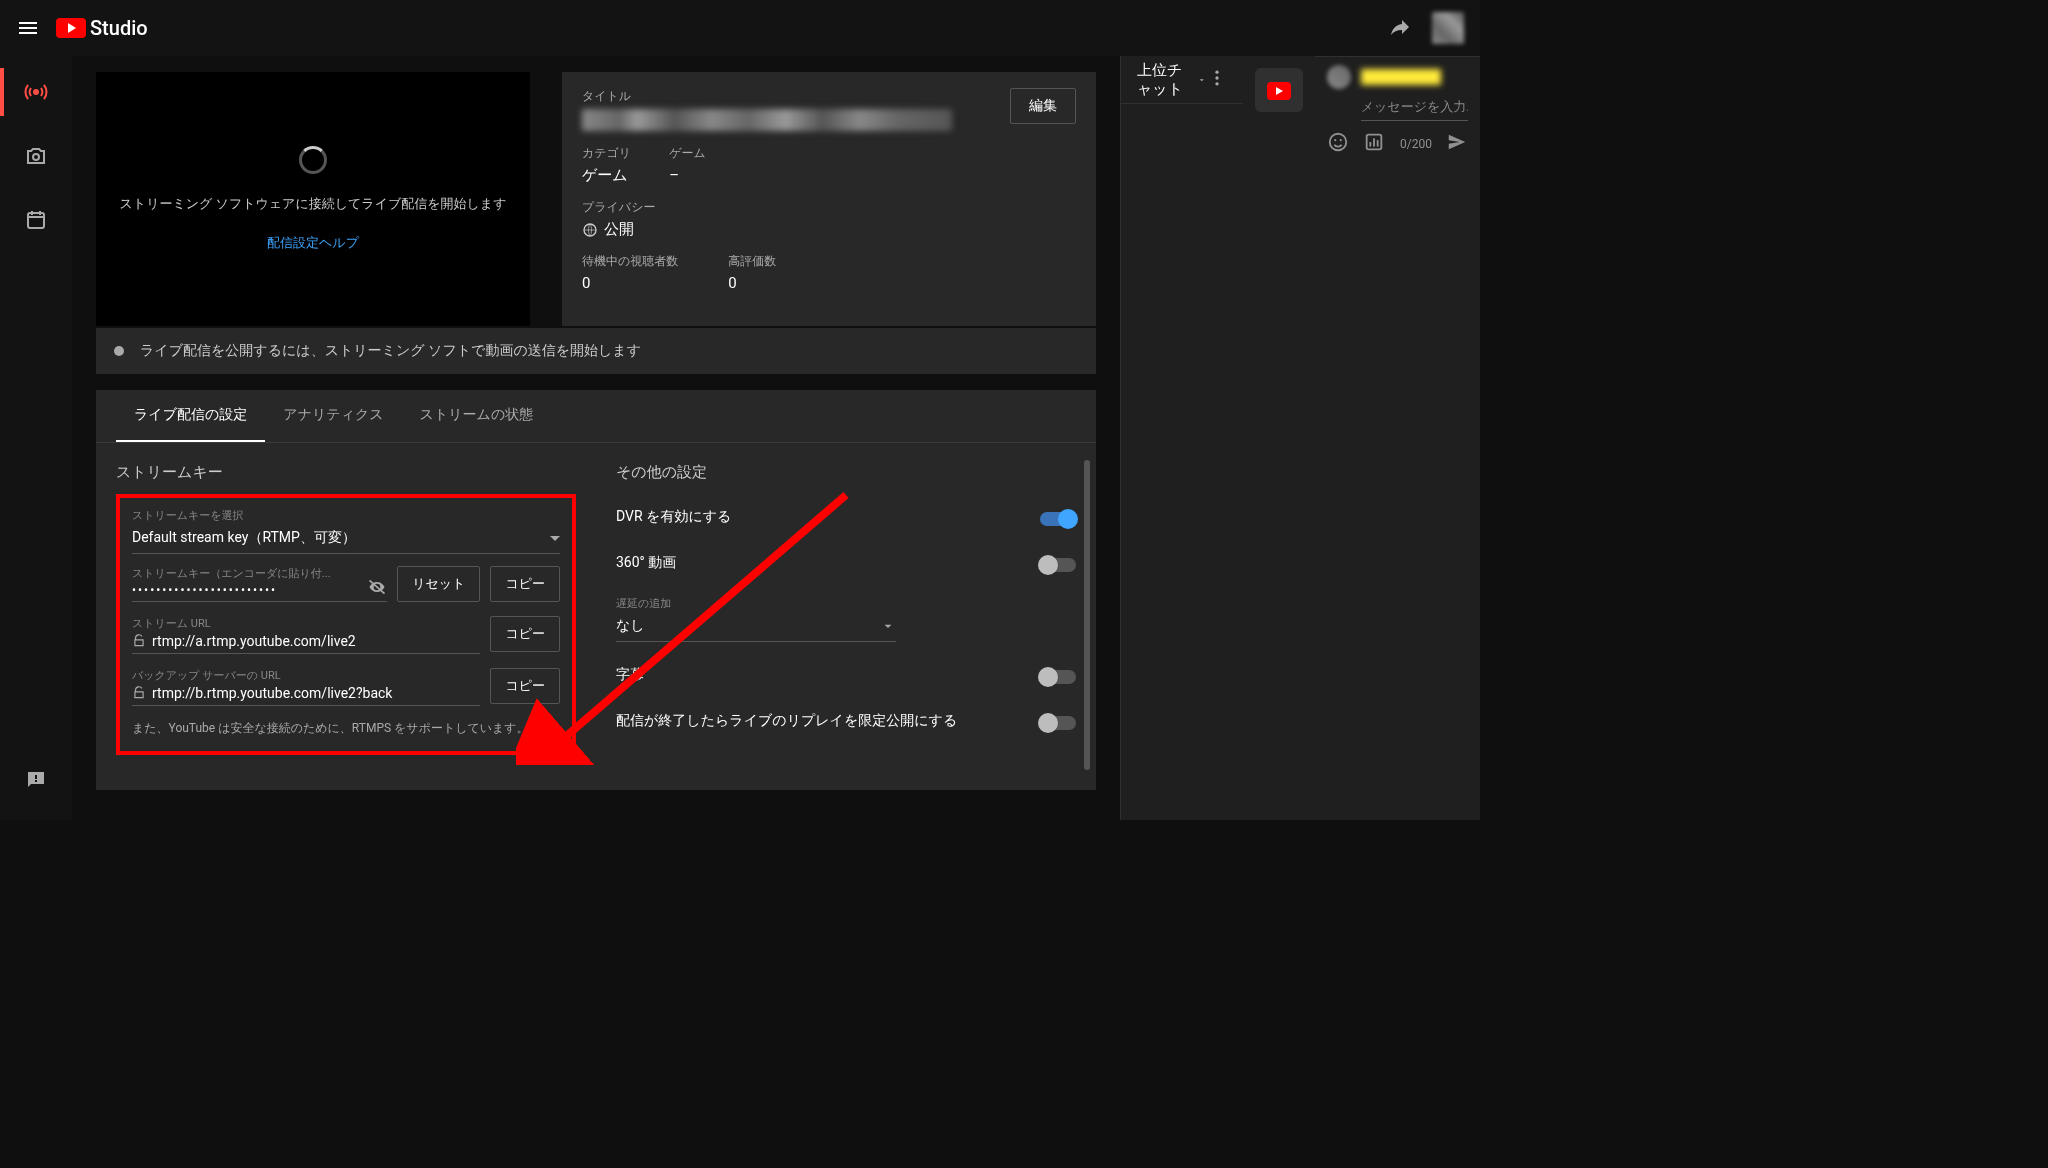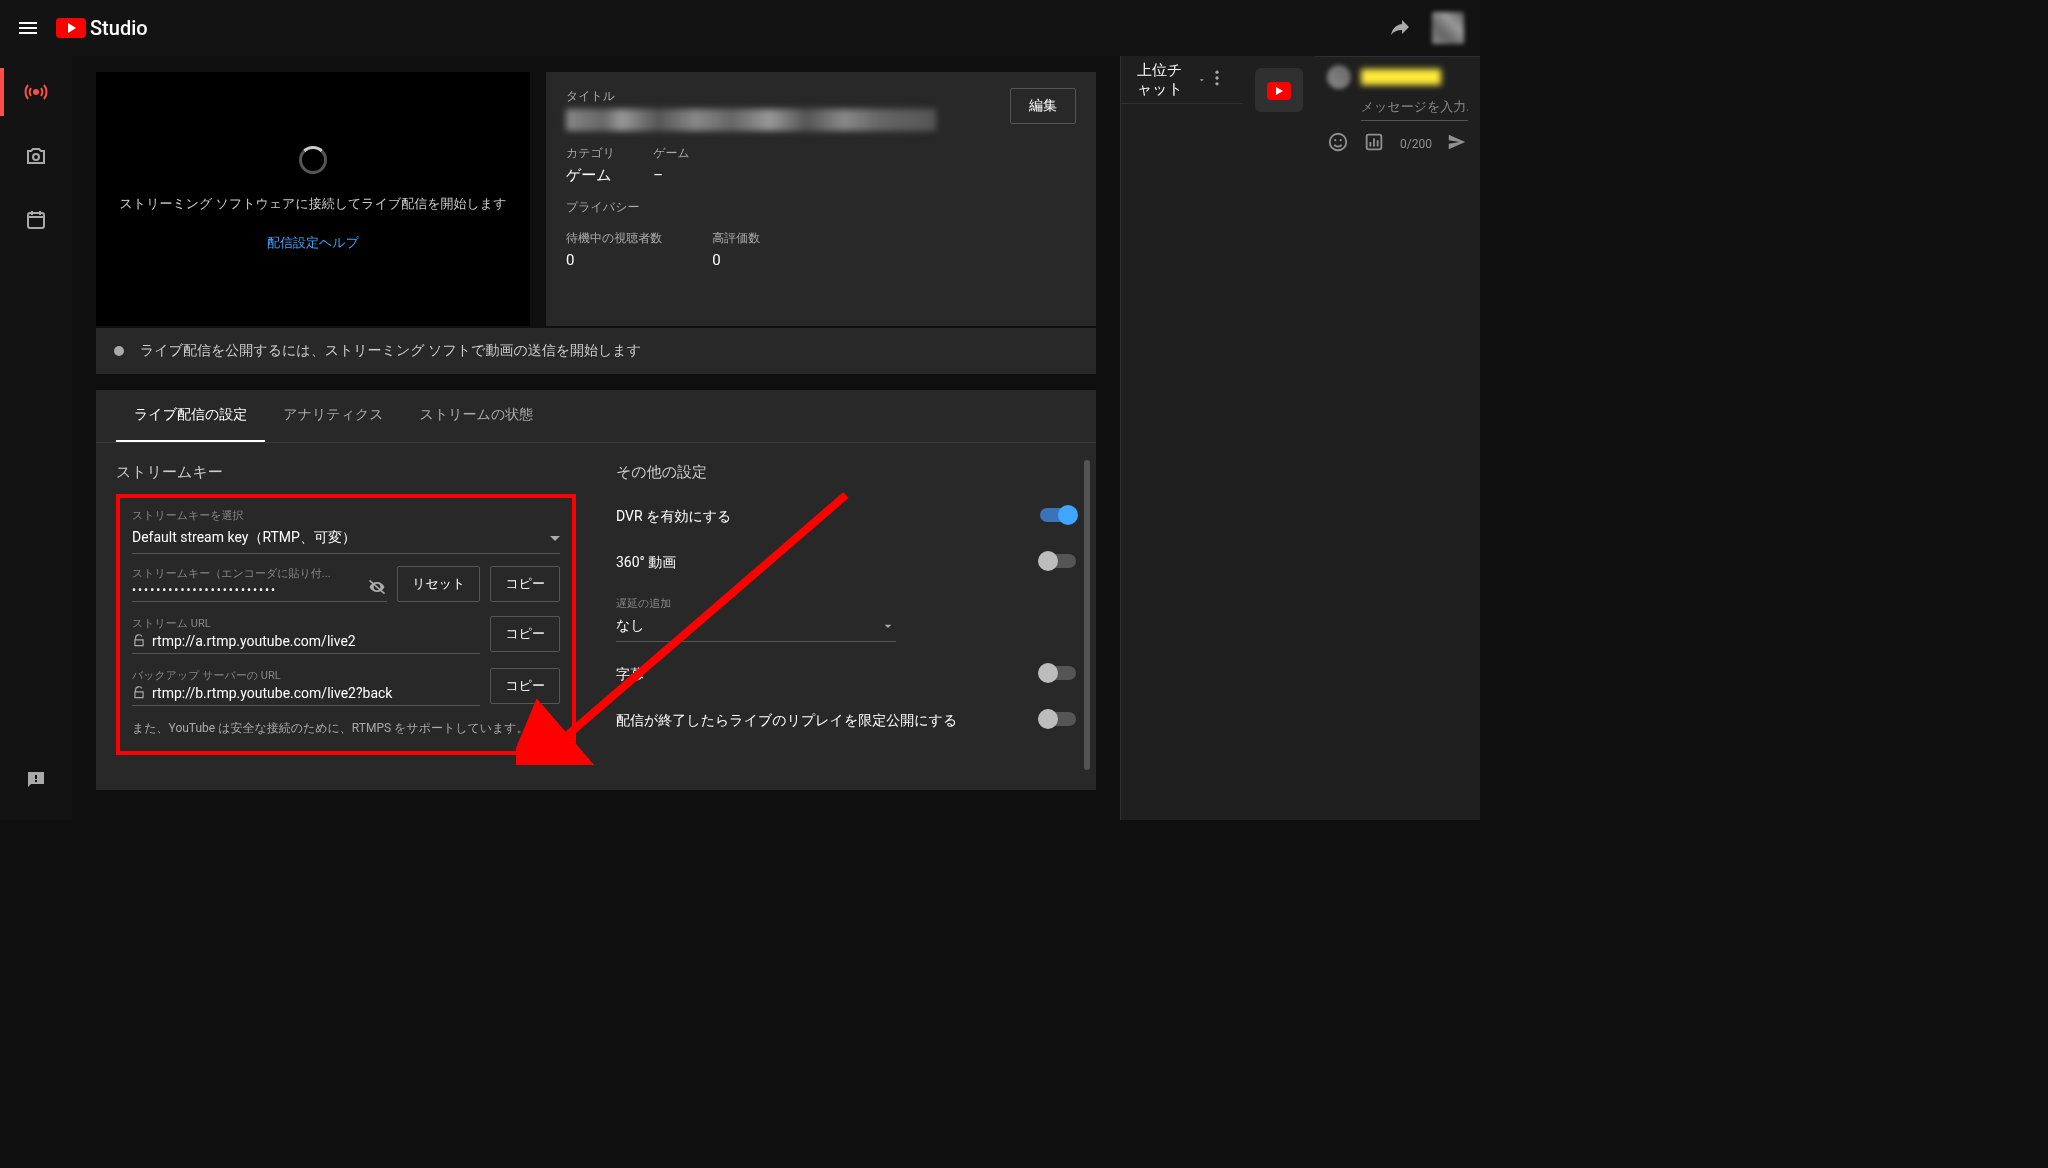--- a/index.html
+++ b/index.html
@@ -21,21 +21,21 @@
 .sidebar svg { width: 24px; height: 24px; fill: #aaa; }
 .sidebar-item.active svg { fill: #ff4e45; }
 .sidebar-bottom { margin-top: auto; margin-bottom: 20px; }
 .main { position: absolute; left: 72px; top: 56px; right: 360px; bottom: 0; padding: 16px 24px 0 24px; overflow: hidden; }
 .top-panels { display: flex; gap: 16px; height: 254px; }
 .preview-panel { width: 434px; background: #000; display: flex; flex-direction: column; align-items: center; justify-content: center; padding: 16px; text-align: center; color: #ccc; }
 .spinner { width: 28px; height: 28px; border: 3px solid #555; border-top-color: #ccc; border-radius: 50%; animation: spin 1s linear infinite; margin-bottom: 20px; }
 @keyframes spin { to { transform: rotate(360deg); } }
 .preview-text { font-size: 13px; color: #ccc; margin-bottom: 12px; line-height: 1.5; }
 .preview-link { color: #3ea6ff; font-size: 13px; cursor: pointer; margin-top: 8px; }
-.meta-panel { flex: 1; background: #282828; padding: 16px 20px; position: relative; }
+.meta-panel { flex: 1; background: #282828; padding: 16px 20px; position: relative; margin-left: 16px; }
 .meta-label { font-size: 12px; color: #aaa; margin-bottom: 4px; }
 .meta-title-row { display: flex; align-items: flex-start; }
 .meta-title-val { font-size: 16px; color: #fff; height: 22px; filter: blur(3px); background: linear-gradient(90deg,#888 0%,#666 10%,#999 15%,#555 25%,#888 35%,#666 45%,#999 55%,#555 65%,#888 75%,#666 85%,#555 100%); width: 370px; border-radius: 2px; }
 .edit-btn { margin-left: auto; border: 1px solid #555; background: transparent; color: #fff; padding: 8px 18px; font-size: 14px; cursor: pointer; border-radius: 2px; }
 .meta-row { display: flex; gap: 38px; margin-top: 14px; }
 .meta-col { display: flex; flex-direction: column; }
 .meta-val { font-size: 15px; color: #fff; }
 .privacy-row { display: flex; align-items: center; gap: 6px; }
 .globe { width: 16px; height: 16px; }
 .stats-row { display: flex; gap: 50px; margin-top: 14px; }
@@ -58,21 +58,21 @@
 .key-dots { letter-spacing: 2px; font-size: 12px; color: #fff; }
 .eye-icon { position: absolute; right: 0; bottom: 4px; width: 20px; height: 20px; fill: #aaa; cursor: pointer; }
 .outline-btn { border: 1px solid #555; background: transparent; color: #fff; padding: 8px 14px; font-size: 13px; cursor: pointer; border-radius: 2px; white-space: nowrap; }
 .url-row { display: flex; align-items: flex-start; gap: 10px; margin-bottom: 14px; }
 .url-input { flex: 1; border-bottom: 1px solid #555; padding-bottom: 4px; }
 .url-val { display: flex; align-items: center; gap: 6px; font-size: 14px; color: #fff; }
 .lock-icon { width: 14px; height: 14px; fill: #aaa; }
 .rtmps-note { font-size: 12px; color: #aaa; }
 .rtmps-link { color: #3ea6ff; cursor: pointer; }
 .other-settings { flex: 1; }
-.setting-row { display: flex; align-items: flex-start; justify-content: space-between; padding: 14px 0; }
+.setting-row { display: flex; align-items: flex-end; justify-content: space-between; padding: 14px 0; }
 .setting-label { font-size: 14px; color: #fff; }
 .toggle { width: 36px; height: 14px; background: #555; border-radius: 10px; position: relative; cursor: pointer; }
 .toggle::after { content: ""; position: absolute; width: 20px; height: 20px; background: #bdbdbd; border-radius: 50%; top: -3px; left: -2px; transition: .2s; }
 .toggle.on { background: #3a73b8; }
 .toggle.on::after { background: #3ea6ff; left: 18px; }
 .delay-select { display: flex; align-items: center; justify-content: space-between; border-bottom: 1px solid #555; padding: 4px 0 6px 0; width: 280px; cursor: pointer; }
 .chevron-down { width: 16px; height: 16px; fill: #aaa; }
 .scroll-indicator { position: absolute; right: 6px; top: 70px; width: 6px; height: 310px; background: #555; border-radius: 3px; }
 .arrow-overlay { position: absolute; top: 95px; left: 420px; pointer-events: none; }
 .chat-panel { position: absolute; right: 0; top: 56px; width: 360px; bottom: 0; background: #1f1f1f; display: flex; flex-direction: row; border-left: 1px solid #303030; }
@@ -167,20 +167,27 @@
           <div class="meta-label">カテゴリ</div>
           <div class="meta-val">ゲーム</div>
         </div>
         <div class="meta-col">
           <div class="meta-label">ゲーム</div>
           <div class="meta-val">–</div>
         </div>
       </div>
       <div style="margin-top:14px">
         <div class="meta-label">プライバシー</div>
+        <div class="privacy-row">
+          <svg class="globe" viewBox="0 0 24 24" fill="#ccc">
+              <circle cx="12" cy="12" r="9" fill="none" stroke="#ccc" stroke-width="2"></circle>
+              <path d="M3 12h18M12 3c3 3 3 15 0 18M12 3c-3 3-3 15 0 18" stroke="#ccc" fill="none"></path>
+            </svg>
+          <span class="meta-val">公開</span>
+        </div>
       </div>
       <div class="stats-row">
         <div class="meta-col">
           <div class="meta-label">待機中の視聴者数</div>
           <div class="meta-val">0</div>
         </div>
         <div class="meta-col">
           <div class="meta-label">高評価数</div>
           <div class="meta-val">0</div>
         </div>

